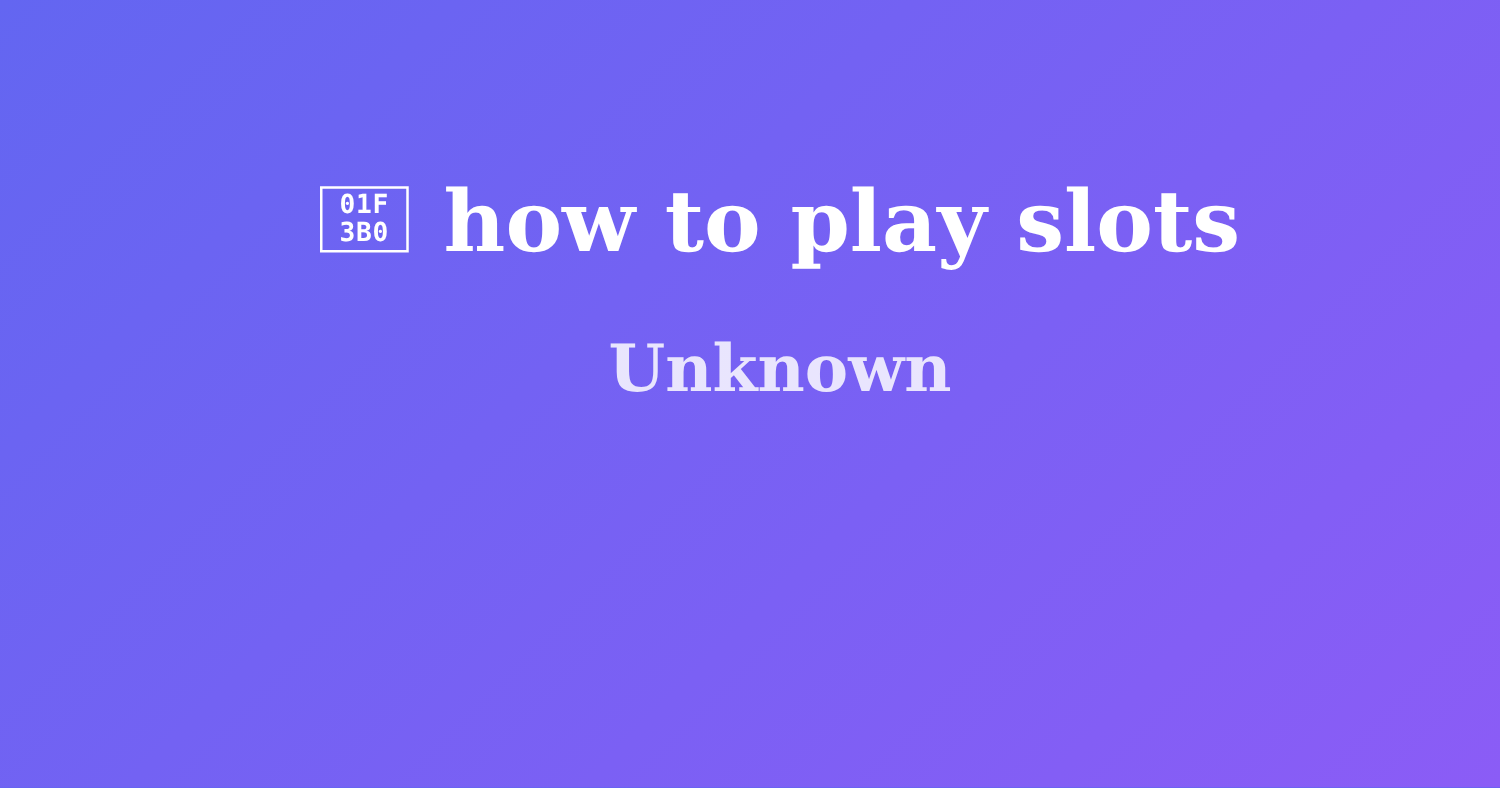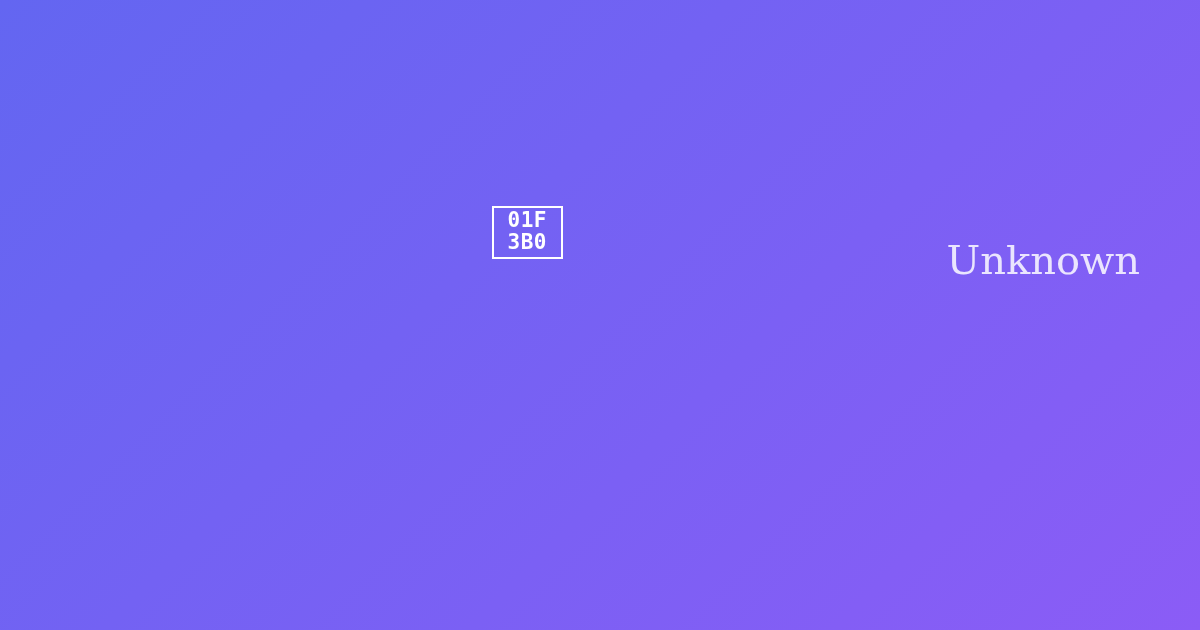--- a/index.html
+++ b/index.html
@@ -29,21 +29,21 @@
   }
 
   
   .hero {
     position: absolute;
     left: 0;
     right: 0;
     top: 0;
     height: 470px;
     display: flex;
-    flex-direction: row;
+    flex-direction: column;
     align-items: center;
     justify-content: center;
     padding: 0 60px;
     margin-left: 48px;
   }
 
   .title-row {
     display: flex;
     align-items: center;
     justify-content: center;
@@ -79,22 +79,22 @@
     font-size: 68px;
     line-height: 1.05;
     color: #FFFFFF;
     letter-spacing: 0px;
     white-space: nowrap;
   }
 
   .og-subtitle {
     margin-top: 50px;
     font-family: "DejaVu Serif", "Liberation Serif", serif;
-    font-weight: 400;
-    font-size: 40px;
+    font-weight: 700;
+    font-size: 52px;
     line-height: 1.2;
     color: rgba(255, 255, 255, 0.84);
     text-align: center;
   }
 
   
   .og-footer {
     position: absolute;
     left: 0;
     right: 0;
@@ -119,20 +119,21 @@
 
   <div class="hero">
 
     <div class="title-row">
 
       <span class="tofu-glyph">
         <span class="cp-row">01F</span>
         <span class="cp-row">3B0</span>
       </span>
 
+      <h1 class="og-title">how to play slots</h1>
 
     </div>
 
     <div class="og-subtitle">Unknown</div>
 
   </div>
 
 
 </div>
 

